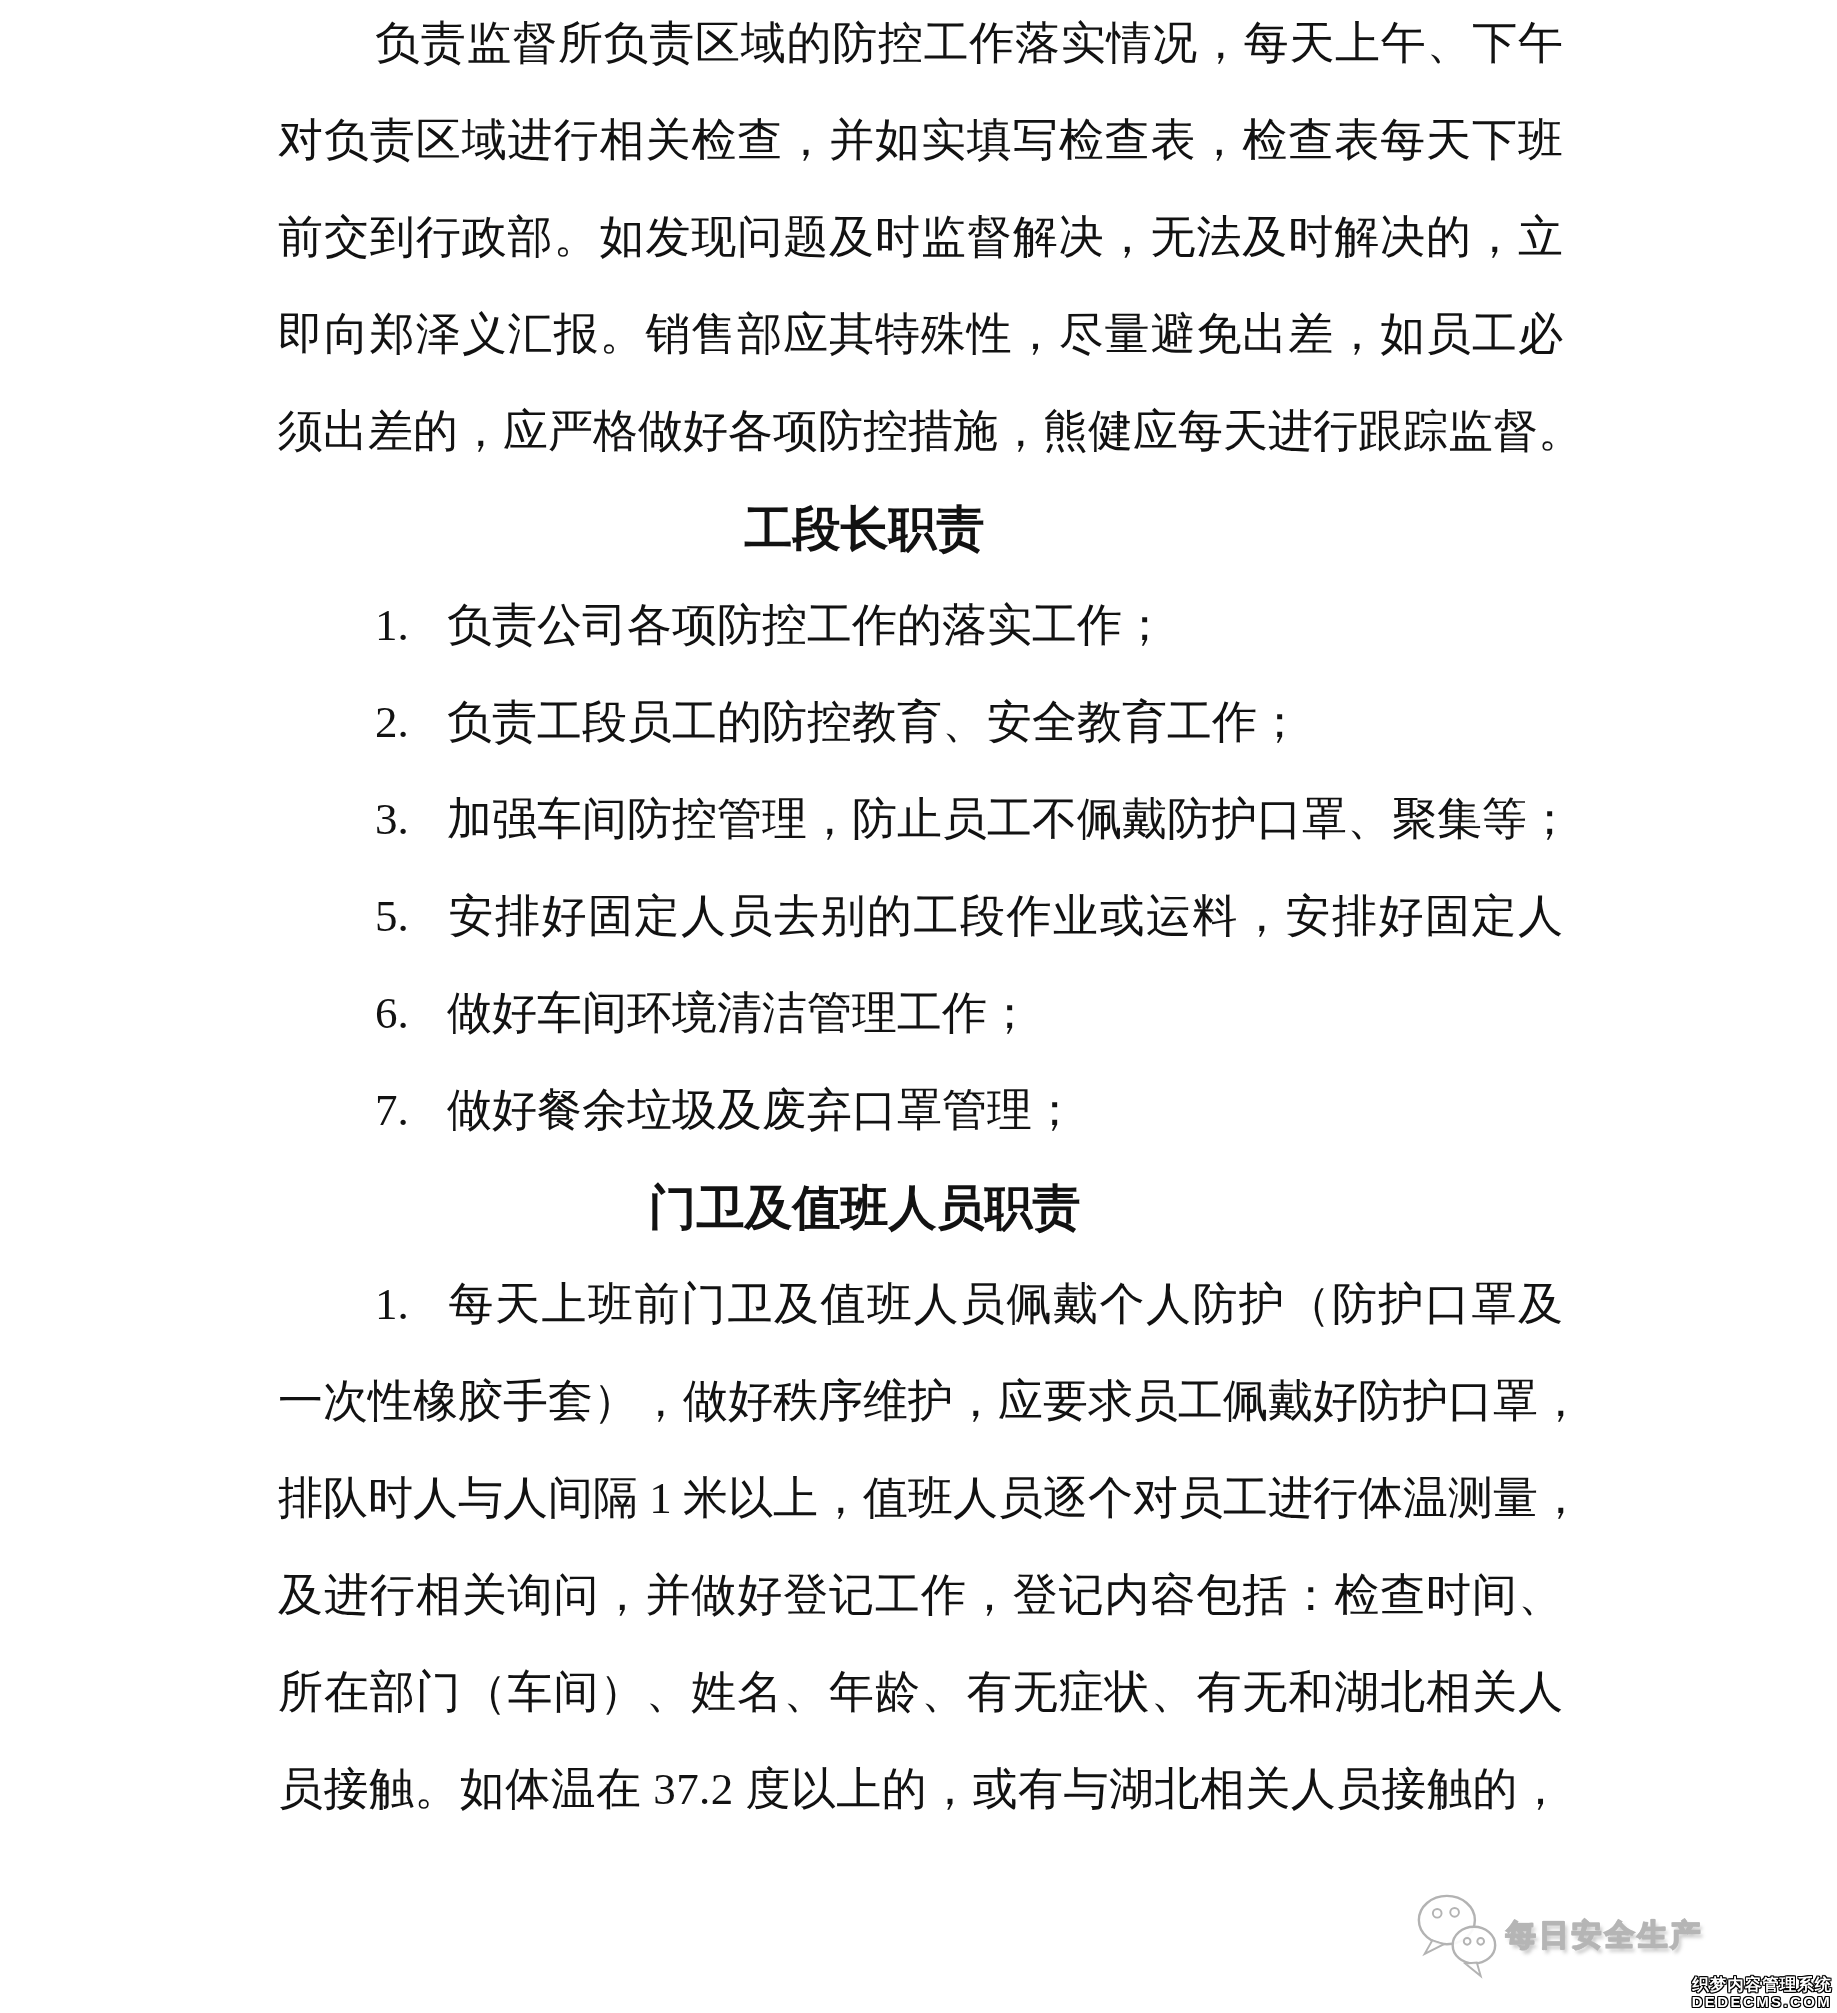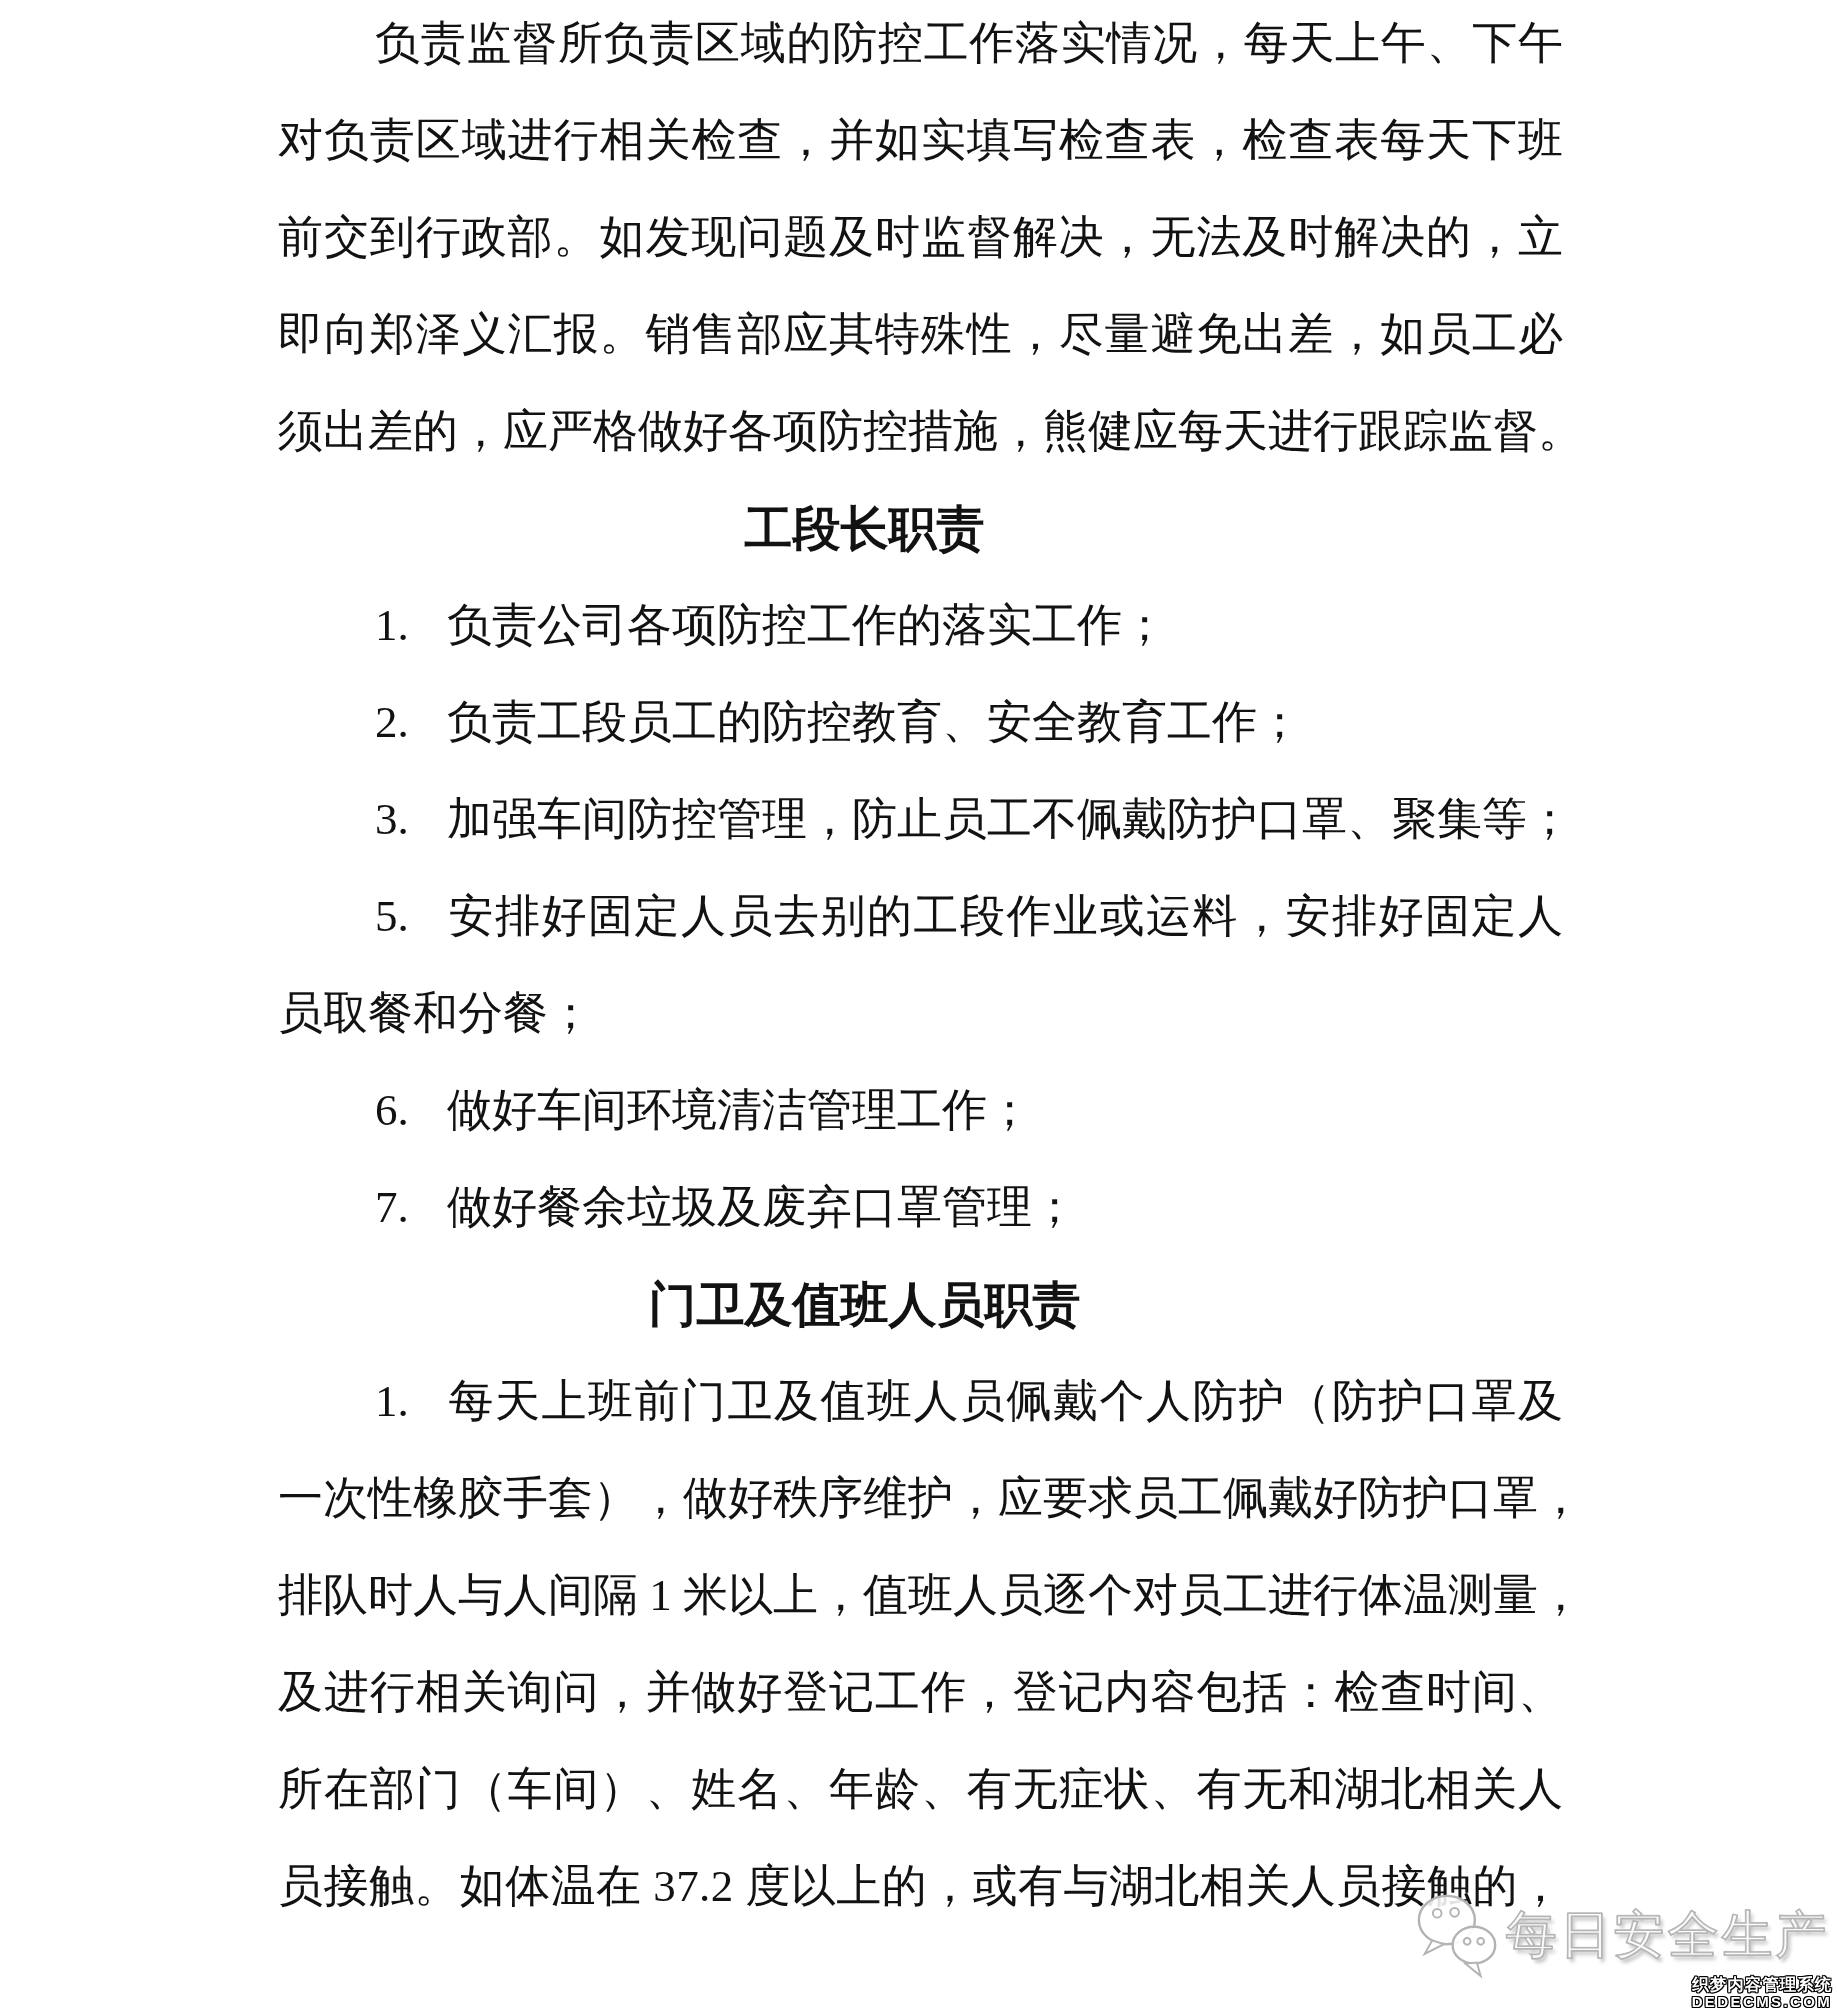--- a/index.html
+++ b/index.html
@@ -45,22 +45,22 @@
   .watermark{
     position:absolute;
     left:1415px;top:1892px;
     display:flex;
     align-items:center;
     gap:5.8px;
     pointer-events:none;
   }
   .wm-text{
     font-family:"Liberation Sans","DejaVu Sans",sans-serif;
-    font-weight:normal;
-    font-size:51px;
+    font-weight:bold;
+    font-size:30px;
     letter-spacing:2.9px;
     color:rgba(255,255,255,0.92);
     -webkit-text-stroke:1.5px #b5b5b5;
     text-shadow:
       1px 0 0 #c0c0c0, -1px 0 0 #d8d8d8,
       0 1px 0 #c0c0c0, 0 -1px 0 #d8d8d8,
       2.9px 3.9px 3.9px rgba(100,100,100,0.40);
   }
   
   .stamp{
@@ -94,21 +94,20 @@
       <div class="line fill pfirst"><span class="ch">负</span><span class="ch">责</span><span class="ch">监</span><span class="ch">督</span><span class="ch">所</span><span class="ch">负</span><span class="ch">责</span><span class="ch">区</span><span class="ch">域</span><span class="ch">的</span><span class="ch">防</span><span class="ch">控</span><span class="ch">工</span><span class="ch">作</span><span class="ch">落</span><span class="ch">实</span><span class="ch">情</span><span class="ch">况</span><span class="ch">，</span><span class="ch">每</span><span class="ch">天</span><span class="ch">上</span><span class="ch">午</span><span class="ch">、</span><span class="ch">下</span><span class="ch">午</span></div>
       <div class="line fill"><span class="ch">对</span><span class="ch">负</span><span class="ch">责</span><span class="ch">区</span><span class="ch">域</span><span class="ch">进</span><span class="ch">行</span><span class="ch">相</span><span class="ch">关</span><span class="ch">检</span><span class="ch">查</span><span class="ch">，</span><span class="ch">并</span><span class="ch">如</span><span class="ch">实</span><span class="ch">填</span><span class="ch">写</span><span class="ch">检</span><span class="ch">查</span><span class="ch">表</span><span class="ch">，</span><span class="ch">检</span><span class="ch">查</span><span class="ch">表</span><span class="ch">每</span><span class="ch">天</span><span class="ch">下</span><span class="ch">班</span></div>
       <div class="line fill"><span class="ch">前</span><span class="ch">交</span><span class="ch">到</span><span class="ch">行</span><span class="ch">政</span><span class="ch">部</span><span class="ch">。</span><span class="ch">如</span><span class="ch">发</span><span class="ch">现</span><span class="ch">问</span><span class="ch">题</span><span class="ch">及</span><span class="ch">时</span><span class="ch">监</span><span class="ch">督</span><span class="ch">解</span><span class="ch">决</span><span class="ch">，</span><span class="ch">无</span><span class="ch">法</span><span class="ch">及</span><span class="ch">时</span><span class="ch">解</span><span class="ch">决</span><span class="ch">的</span><span class="ch">，</span><span class="ch">立</span></div>
       <div class="line fill"><span class="ch">即</span><span class="ch">向</span><span class="ch">郑</span><span class="ch">泽</span><span class="ch">义</span><span class="ch">汇</span><span class="ch">报</span><span class="ch">。</span><span class="ch">销</span><span class="ch">售</span><span class="ch">部</span><span class="ch">应</span><span class="ch">其</span><span class="ch">特</span><span class="ch">殊</span><span class="ch">性</span><span class="ch">，</span><span class="ch">尽</span><span class="ch">量</span><span class="ch">避</span><span class="ch">免</span><span class="ch">出</span><span class="ch">差</span><span class="ch">，</span><span class="ch">如</span><span class="ch">员</span><span class="ch">工</span><span class="ch">必</span></div>
       <div class="line fill"><span class="ch">须</span><span class="ch">出</span><span class="ch">差</span><span class="ch">的</span><span class="ch">，</span><span class="ch">应</span><span class="ch">严</span><span class="ch">格</span><span class="ch">做</span><span class="ch">好</span><span class="ch">各</span><span class="ch">项</span><span class="ch">防</span><span class="ch">控</span><span class="ch">措</span><span class="ch">施</span><span class="ch">，</span><span class="ch">熊</span><span class="ch">健</span><span class="ch">应</span><span class="ch">每</span><span class="ch">天</span><span class="ch">进</span><span class="ch">行</span><span class="ch">跟</span><span class="ch">踪</span><span class="ch">监</span><span class="ch">督</span><span class="ch">。</span></div>
       <div class="line heading"><span>工段长职责</span></div>
       <div class="line item"><span class="num">1.</span><span>负责公司各项防控工作的落实工作；</span></div>
       <div class="line item"><span class="num">2.</span><span>负责工段员工的防控教育、安全教育工作；</span></div>
       <div class="line item"><span class="num">3.</span><span>加强车间防控管理，防止员工不佩戴防护口罩、聚集等；</span></div>
       <div class="line fill item"><span class="num">5.</span><span class="ch">安</span><span class="ch">排</span><span class="ch">好</span><span class="ch">固</span><span class="ch">定</span><span class="ch">人</span><span class="ch">员</span><span class="ch">去</span><span class="ch">别</span><span class="ch">的</span><span class="ch">工</span><span class="ch">段</span><span class="ch">作</span><span class="ch">业</span><span class="ch">或</span><span class="ch">运</span><span class="ch">料</span><span class="ch">，</span><span class="ch">安</span><span class="ch">排</span><span class="ch">好</span><span class="ch">固</span><span class="ch">定</span><span class="ch">人</span></div>
-      <div class="line"><span>员取餐和分餐；</span></div>
       <div class="line item"><span class="num">6.</span><span>做好车间环境清洁管理工作；</span></div>
       <div class="line item"><span class="num">7.</span><span>做好餐余垃圾及废弃口罩管理；</span></div>
       <div class="line heading"><span>门卫及值班人员职责</span></div>
       <div class="line fill item"><span class="num">1.</span><span class="ch">每</span><span class="ch">天</span><span class="ch">上</span><span class="ch">班</span><span class="ch">前</span><span class="ch">门</span><span class="ch">卫</span><span class="ch">及</span><span class="ch">值</span><span class="ch">班</span><span class="ch">人</span><span class="ch">员</span><span class="ch">佩</span><span class="ch">戴</span><span class="ch">个</span><span class="ch">人</span><span class="ch">防</span><span class="ch">护</span><span class="ch">（</span><span class="ch">防</span><span class="ch">护</span><span class="ch">口</span><span class="ch">罩</span><span class="ch">及</span></div>
       <div class="line fill"><span class="ch">一</span><span class="ch">次</span><span class="ch">性</span><span class="ch">橡</span><span class="ch">胶</span><span class="ch">手</span><span class="ch">套</span><span class="ch">）</span><span class="ch">，</span><span class="ch">做</span><span class="ch">好</span><span class="ch">秩</span><span class="ch">序</span><span class="ch">维</span><span class="ch">护</span><span class="ch">，</span><span class="ch">应</span><span class="ch">要</span><span class="ch">求</span><span class="ch">员</span><span class="ch">工</span><span class="ch">佩</span><span class="ch">戴</span><span class="ch">好</span><span class="ch">防</span><span class="ch">护</span><span class="ch">口</span><span class="ch">罩</span><span class="ch">，</span></div>
       <div class="line fill"><span class="ch">排</span><span class="ch">队</span><span class="ch">时</span><span class="ch">人</span><span class="ch">与</span><span class="ch">人</span><span class="ch">间</span><span class="ch">隔</span><span class="ch"> </span><span class="ch">1</span><span class="ch"> </span><span class="ch">米</span><span class="ch">以</span><span class="ch">上</span><span class="ch">，</span><span class="ch">值</span><span class="ch">班</span><span class="ch">人</span><span class="ch">员</span><span class="ch">逐</span><span class="ch">个</span><span class="ch">对</span><span class="ch">员</span><span class="ch">工</span><span class="ch">进</span><span class="ch">行</span><span class="ch">体</span><span class="ch">温</span><span class="ch">测</span><span class="ch">量</span><span class="ch">，</span></div>
       <div class="line fill"><span class="ch">及</span><span class="ch">进</span><span class="ch">行</span><span class="ch">相</span><span class="ch">关</span><span class="ch">询</span><span class="ch">问</span><span class="ch">，</span><span class="ch">并</span><span class="ch">做</span><span class="ch">好</span><span class="ch">登</span><span class="ch">记</span><span class="ch">工</span><span class="ch">作</span><span class="ch">，</span><span class="ch">登</span><span class="ch">记</span><span class="ch">内</span><span class="ch">容</span><span class="ch">包</span><span class="ch">括</span><span class="ch">：</span><span class="ch">检</span><span class="ch">查</span><span class="ch">时</span><span class="ch">间</span><span class="ch">、</span></div>
       <div class="line fill"><span class="ch">所</span><span class="ch">在</span><span class="ch">部</span><span class="ch">门</span><span class="ch">（</span><span class="ch">车</span><span class="ch">间</span><span class="ch">）</span><span class="ch">、</span><span class="ch">姓</span><span class="ch">名</span><span class="ch">、</span><span class="ch">年</span><span class="ch">龄</span><span class="ch">、</span><span class="ch">有</span><span class="ch">无</span><span class="ch">症</span><span class="ch">状</span><span class="ch">、</span><span class="ch">有</span><span class="ch">无</span><span class="ch">和</span><span class="ch">湖</span><span class="ch">北</span><span class="ch">相</span><span class="ch">关</span><span class="ch">人</span></div>
       <div class="line fill"><span class="ch">员</span><span class="ch">接</span><span class="ch">触</span><span class="ch">。</span><span class="ch">如</span><span class="ch">体</span><span class="ch">温</span><span class="ch">在</span><span class="ch"> </span><span class="ch">3</span><span class="ch">7</span><span class="ch">.</span><span class="ch">2</span><span class="ch"> </span><span class="ch">度</span><span class="ch">以</span><span class="ch">上</span><span class="ch">的</span><span class="ch">，</span><span class="ch">或</span><span class="ch">有</span><span class="ch">与</span><span class="ch">湖</span><span class="ch">北</span><span class="ch">相</span><span class="ch">关</span><span class="ch">人</span><span class="ch">员</span><span class="ch">接</span><span class="ch">触</span><span class="ch">的</span><span class="ch">，</span></div>
     </div>

